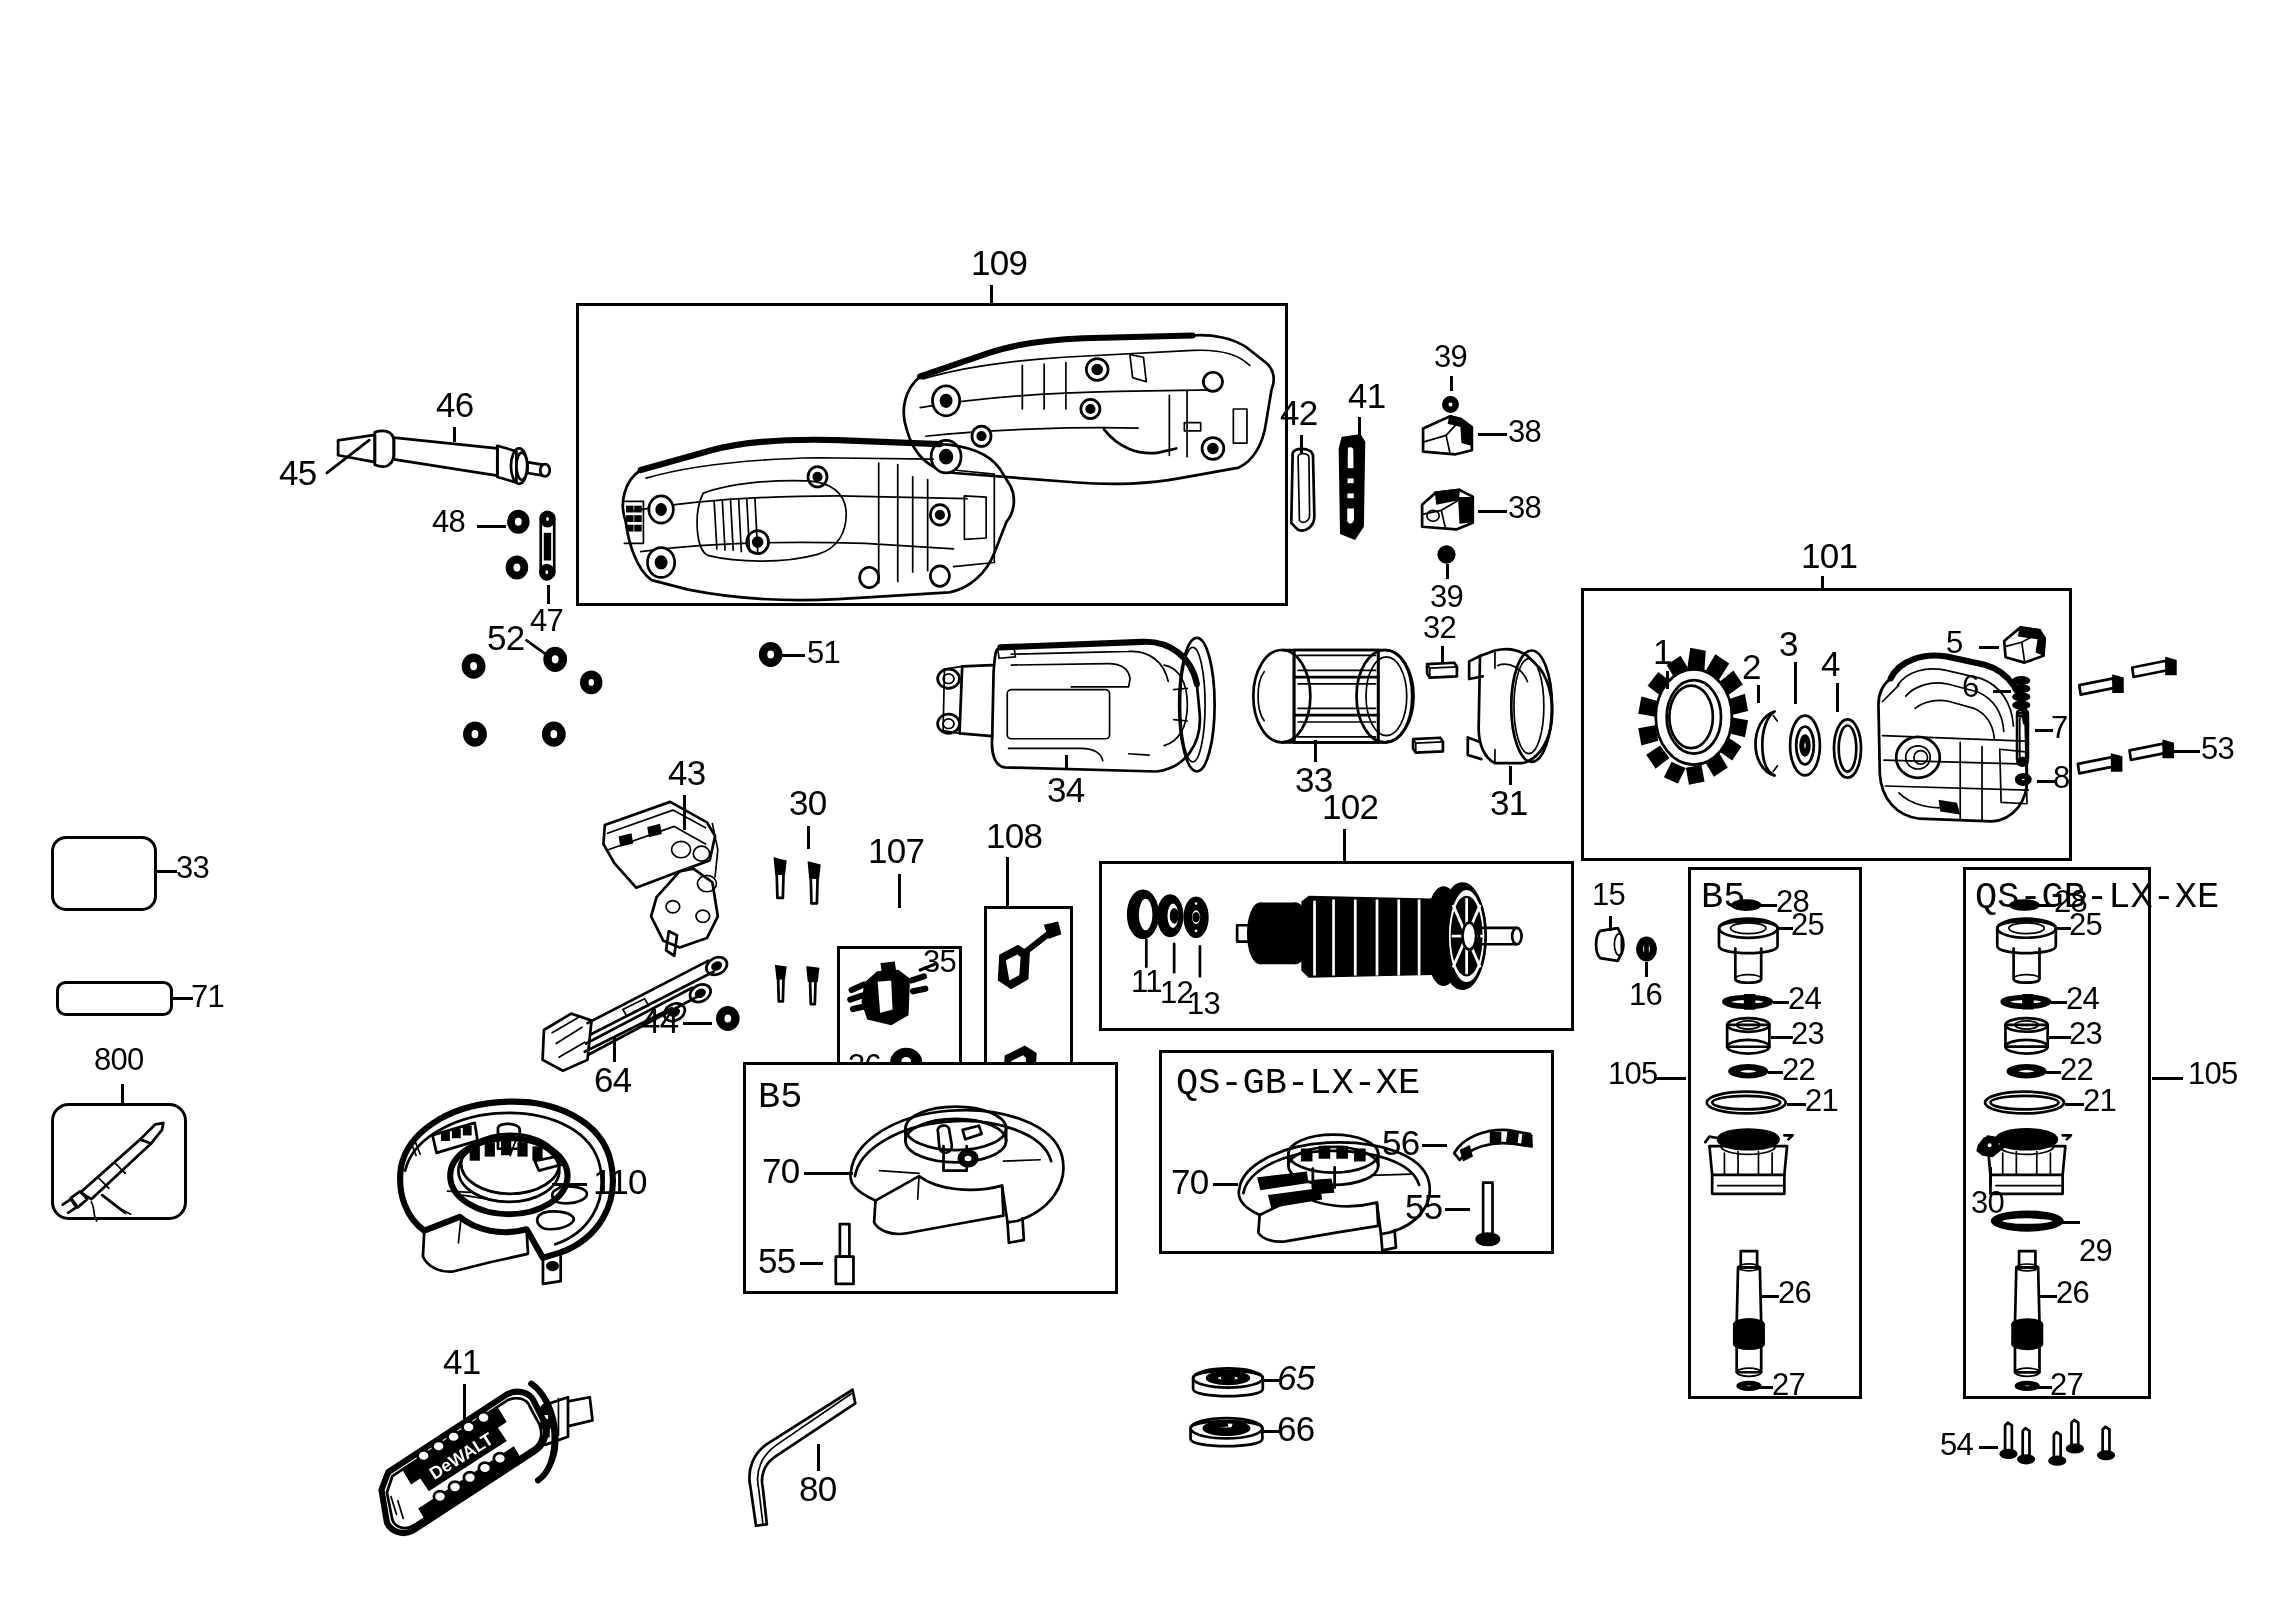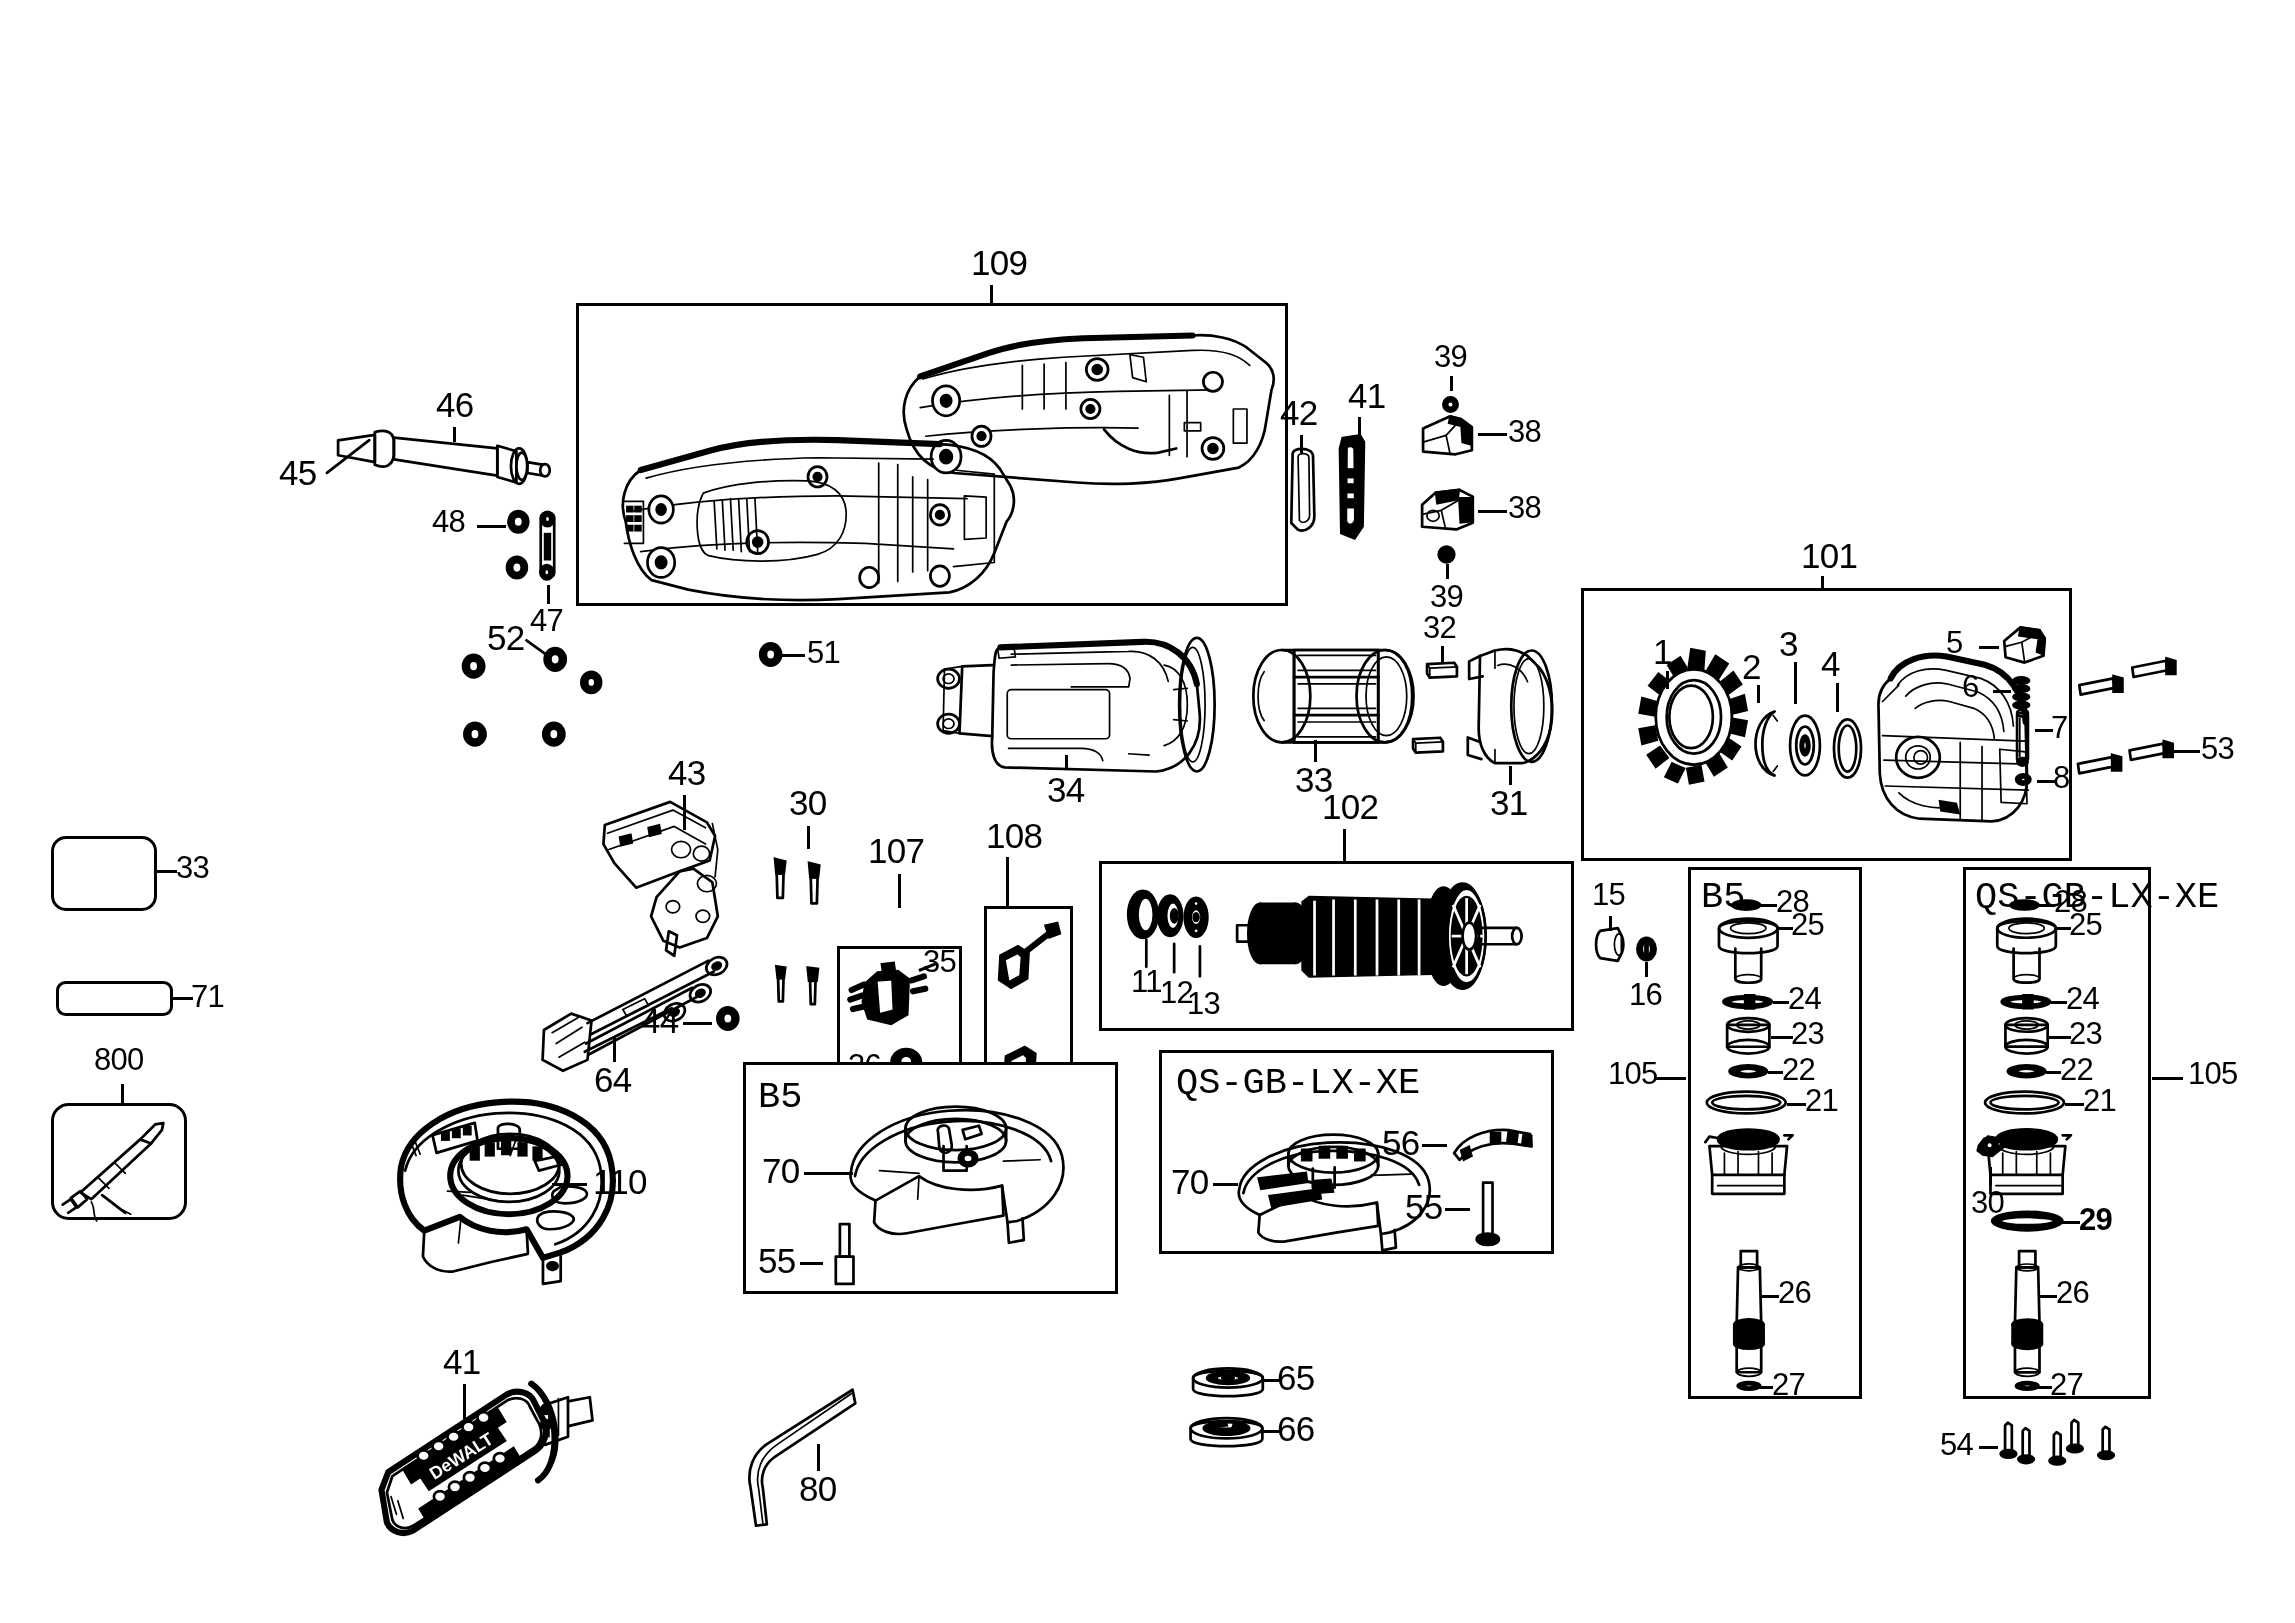--- a/index.html
+++ b/index.html
@@ -732,21 +732,21 @@
   <div class="num small" style="left:2069px;top:909px;">25</div>
   <div class="lead h" style="left:2051px;top:1001px;width:16.4px;"></div>
   <div class="num small" style="left:2066px;top:983px;">24</div>
   <div class="lead h" style="left:2049px;top:1036px;width:22px;"></div>
   <div class="num small" style="left:2069px;top:1018px;">23</div>
   <div class="lead h" style="left:2046px;top:1071px;width:15px;"></div>
   <div class="num small" style="left:2060px;top:1054px;">22</div>
   <div class="lead h" style="left:2065px;top:1103px;width:19px;"></div>
   <div class="num small" style="left:2083px;top:1085px;">21</div>
   <div class="lead h" style="left:2062px;top:1221px;width:17.7px;"></div>
-  <div class="num small" style="left:2079px;top:1204px;font-weight:bold;">29</div>
+  <div class="num small" style="left:2079px;top:1235px;">29</div>
   <div class="lead h" style="left:2039px;top:1295px;width:17.7px;"></div>
   <div class="num small" style="left:2056px;top:1277px;">26</div>
   <div class="lead h" style="left:2037px;top:1386px;width:15px;"></div>
   <div class="num small" style="left:2050px;top:1369px;">27</div>
 
   <div class="num small" style="left:1940px;top:1429px;">54</div>
   <div class="lead h" style="left:1979px;top:1446px;width:19px;"></div>
   <svg class="abs" style="left:1994px;top:1420px;" width="136" height="61" viewBox="0 0 200 90">
     <g>
       <path class="ln" d="M16 8 L20 4 L26 8 L26 48 L16 48 Z"></path>
@@ -945,21 +945,21 @@
   <div class="num" style="left:799px;top:1471px;">80</div>
 
   <svg class="abs" style="left:1189px;top:1363px;" width="82" height="41" viewBox="0 0 120 60">
     <path class="ln" d="M6 22 C6 8 108 8 108 22 L108 38 C108 52 6 52 6 38 Z"></path>
     <ellipse class="ln" cx="57" cy="22" rx="51" ry="14"></ellipse>
     <ellipse class="fillBlk" cx="57" cy="22" rx="31" ry="9"></ellipse>
     <ellipse class="fillWht" cx="57" cy="22" rx="17" ry="5"></ellipse>
     <ellipse class="fillBlk" cx="57" cy="22" rx="9" ry="3"></ellipse>
   </svg>
   <div class="lead h" style="left:1262px;top:1379px;width:17.7px;"></div>
-  <div class="num" style="left:1277px;top:1360px;">65</div>
+  <div class="num" style="left:1277px;top:1360px;font-style:italic;">65</div>
 
   <svg class="abs" style="left:1186px;top:1412px;" width="85" height="42" viewBox="0 0 124 62">
     <path class="ln" d="M6 24 C6 10 112 10 112 24 L112 40 C112 54 6 54 6 40 Z"></path>
     <ellipse class="ln" cx="59" cy="24" rx="53" ry="15"></ellipse>
     <ellipse class="fillBlk" cx="59" cy="24" rx="34" ry="10"></ellipse>
     <ellipse class="fillWht" cx="59" cy="20" rx="22" ry="5"></ellipse>
     <path class="fillBlk" d="M40 16 L58 14 L60 20 L40 22 Z"></path>
     <path class="fillBlk" d="M70 16 L86 18 L84 24 L68 22 Z"></path>
   </svg>
   <div class="lead h" style="left:1262px;top:1430px;width:17.7px;"></div>

